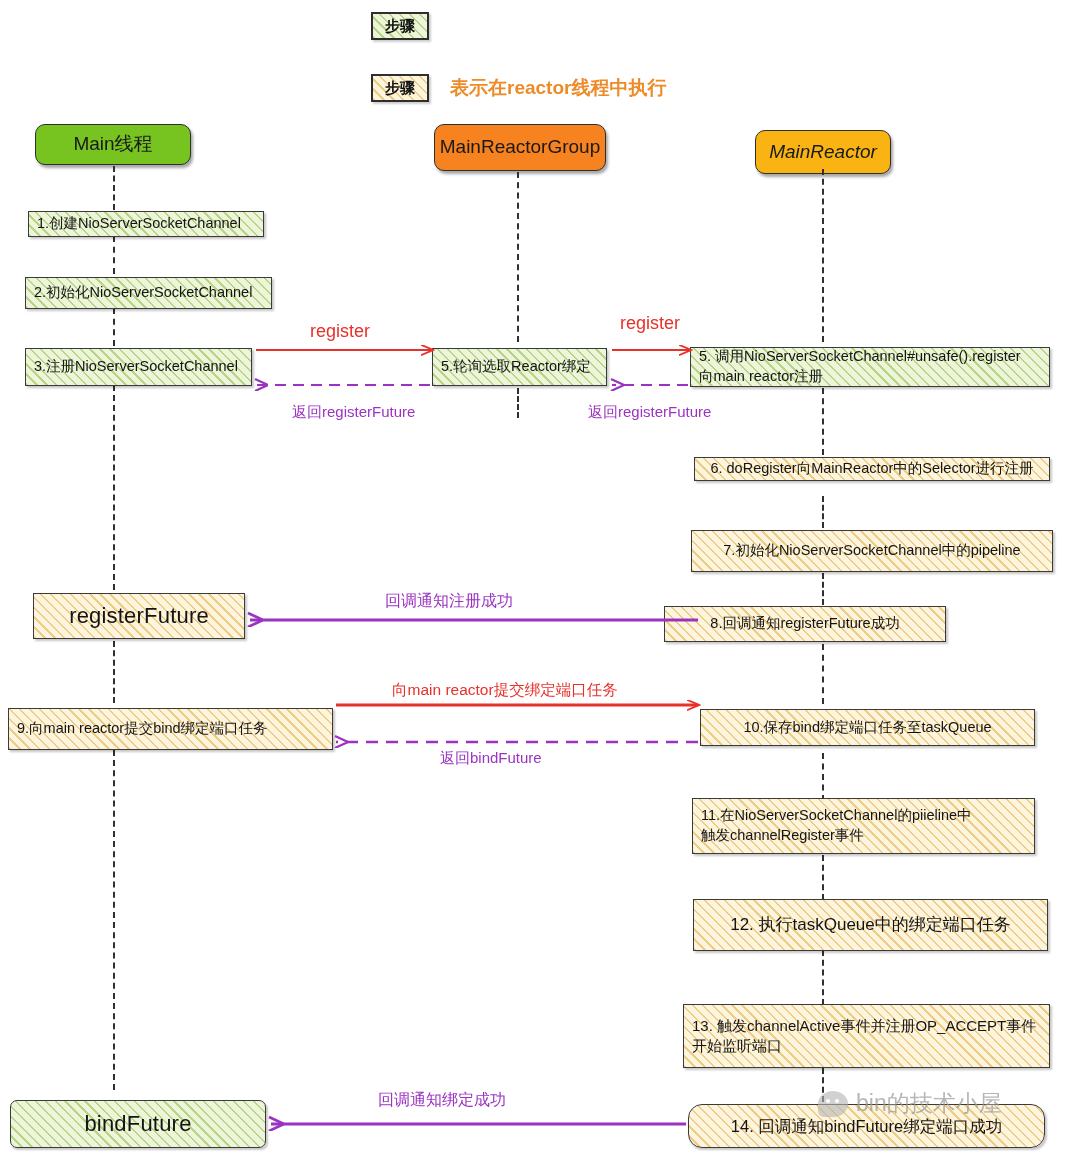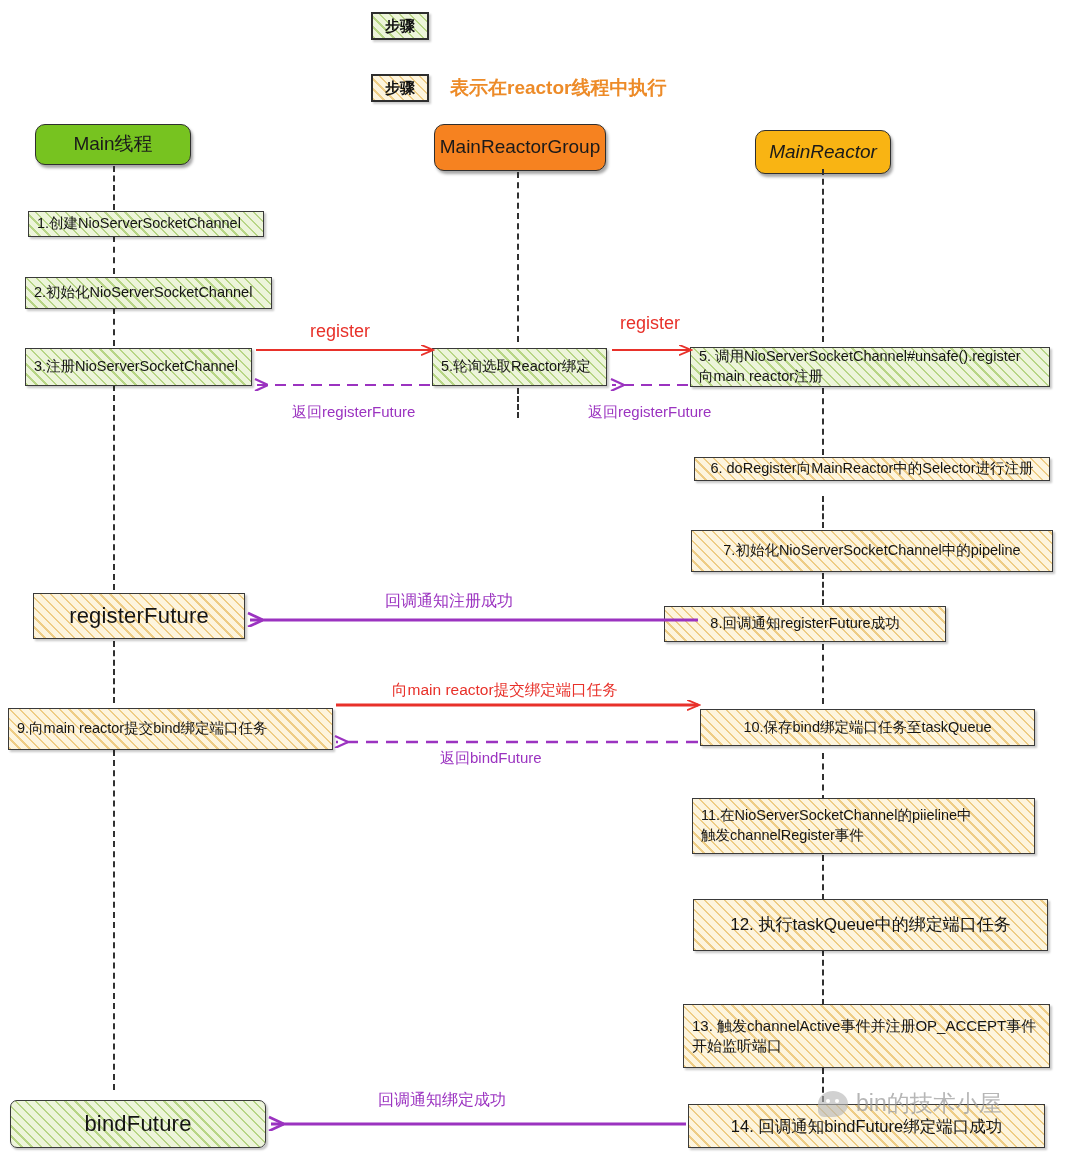--- a/index.html
+++ b/index.html
@@ -216,21 +216,21 @@
 
   <div class="abs step hatch-yellow center" style="left:693px;top:899px;width:355px;height:52px;font-size:17px;">
     <span>12. 执行taskQueue中的绑定端口任务</span>
   </div>
 
   <div class="abs step hatch-yellow" style="left:683px;top:1004px;width:367px;height:64px;white-space:pre-line;font-size:15px;">
     <span>13. 触发channelActive事件并注册OP_ACCEPT事件
 开始监听端口</span>
   </div>
 
-  <div class="abs step hatch-yellow center" style="left:688px;top:1104px;width:357px;height:44px;font-size:16.5px;">
+  <div class="abs step hatch-yellow center" style="left:688px;top:1104px;width:357px;height:44px;font-size:16.5px;border-radius:14px;">
     <span>14. 回调通知bindFuture绑定端口成功</span>
   </div>
 
   <div class="abs step future hatch-yellow" style="left:33px;top:593px;width:212px;height:46px;">
     <span>registerFuture</span>
   </div>
 
   <div class="abs step future hatch-green" style="left:10px;top:1100px;width:256px;height:48px;border-radius:7px;">
     <span>bindFuture</span>
   </div>

